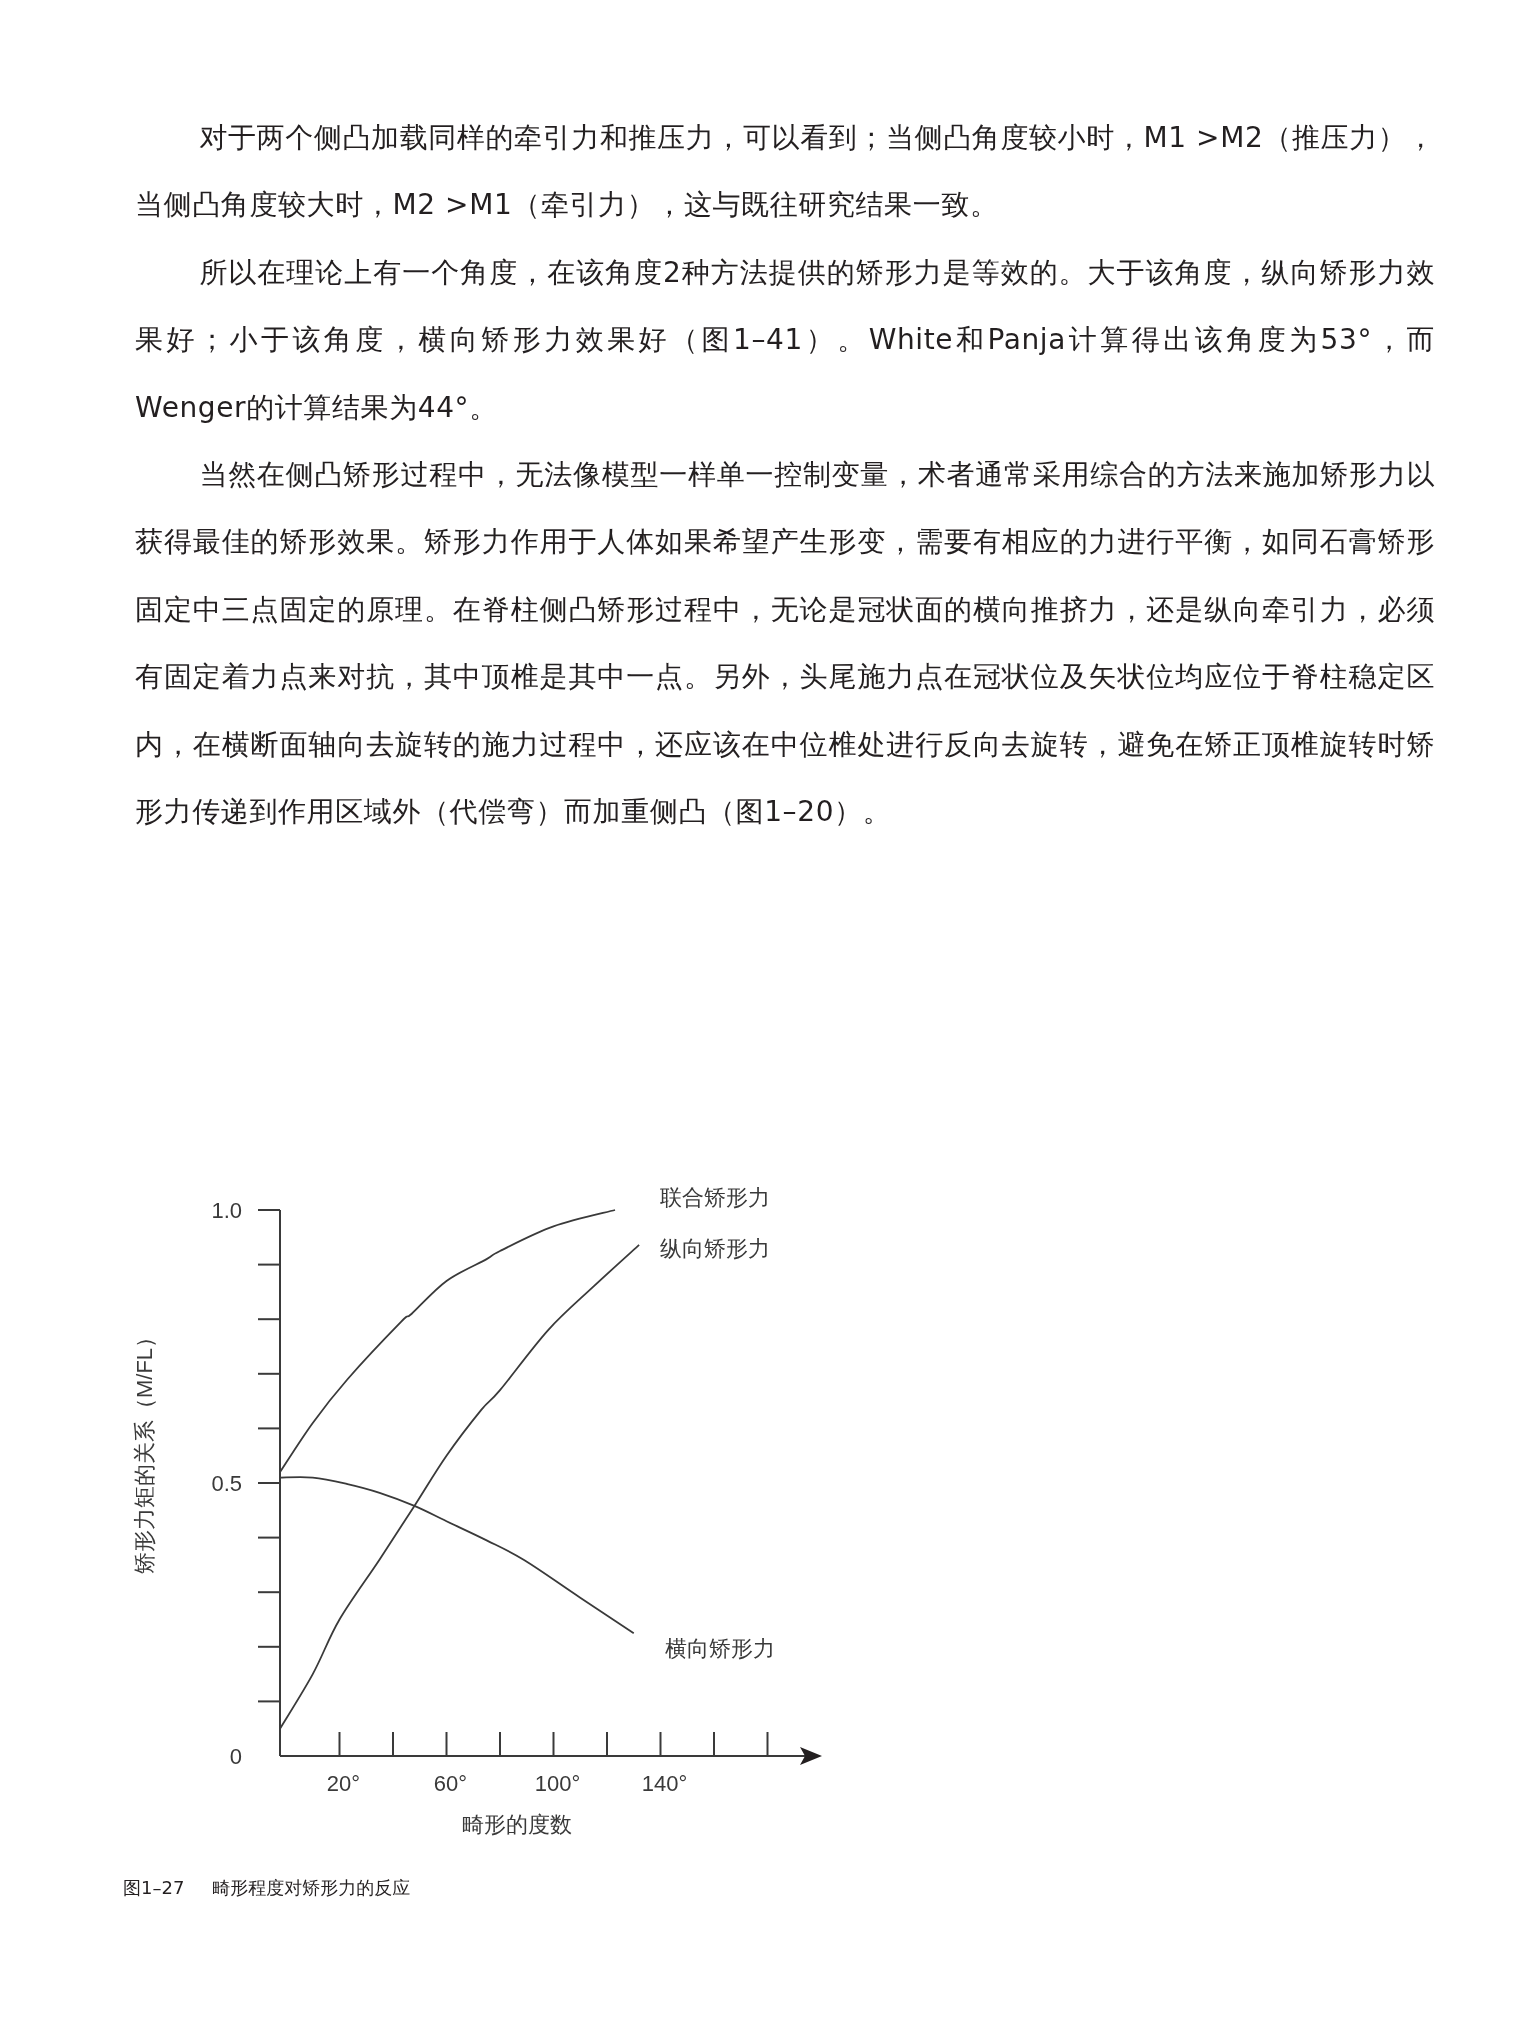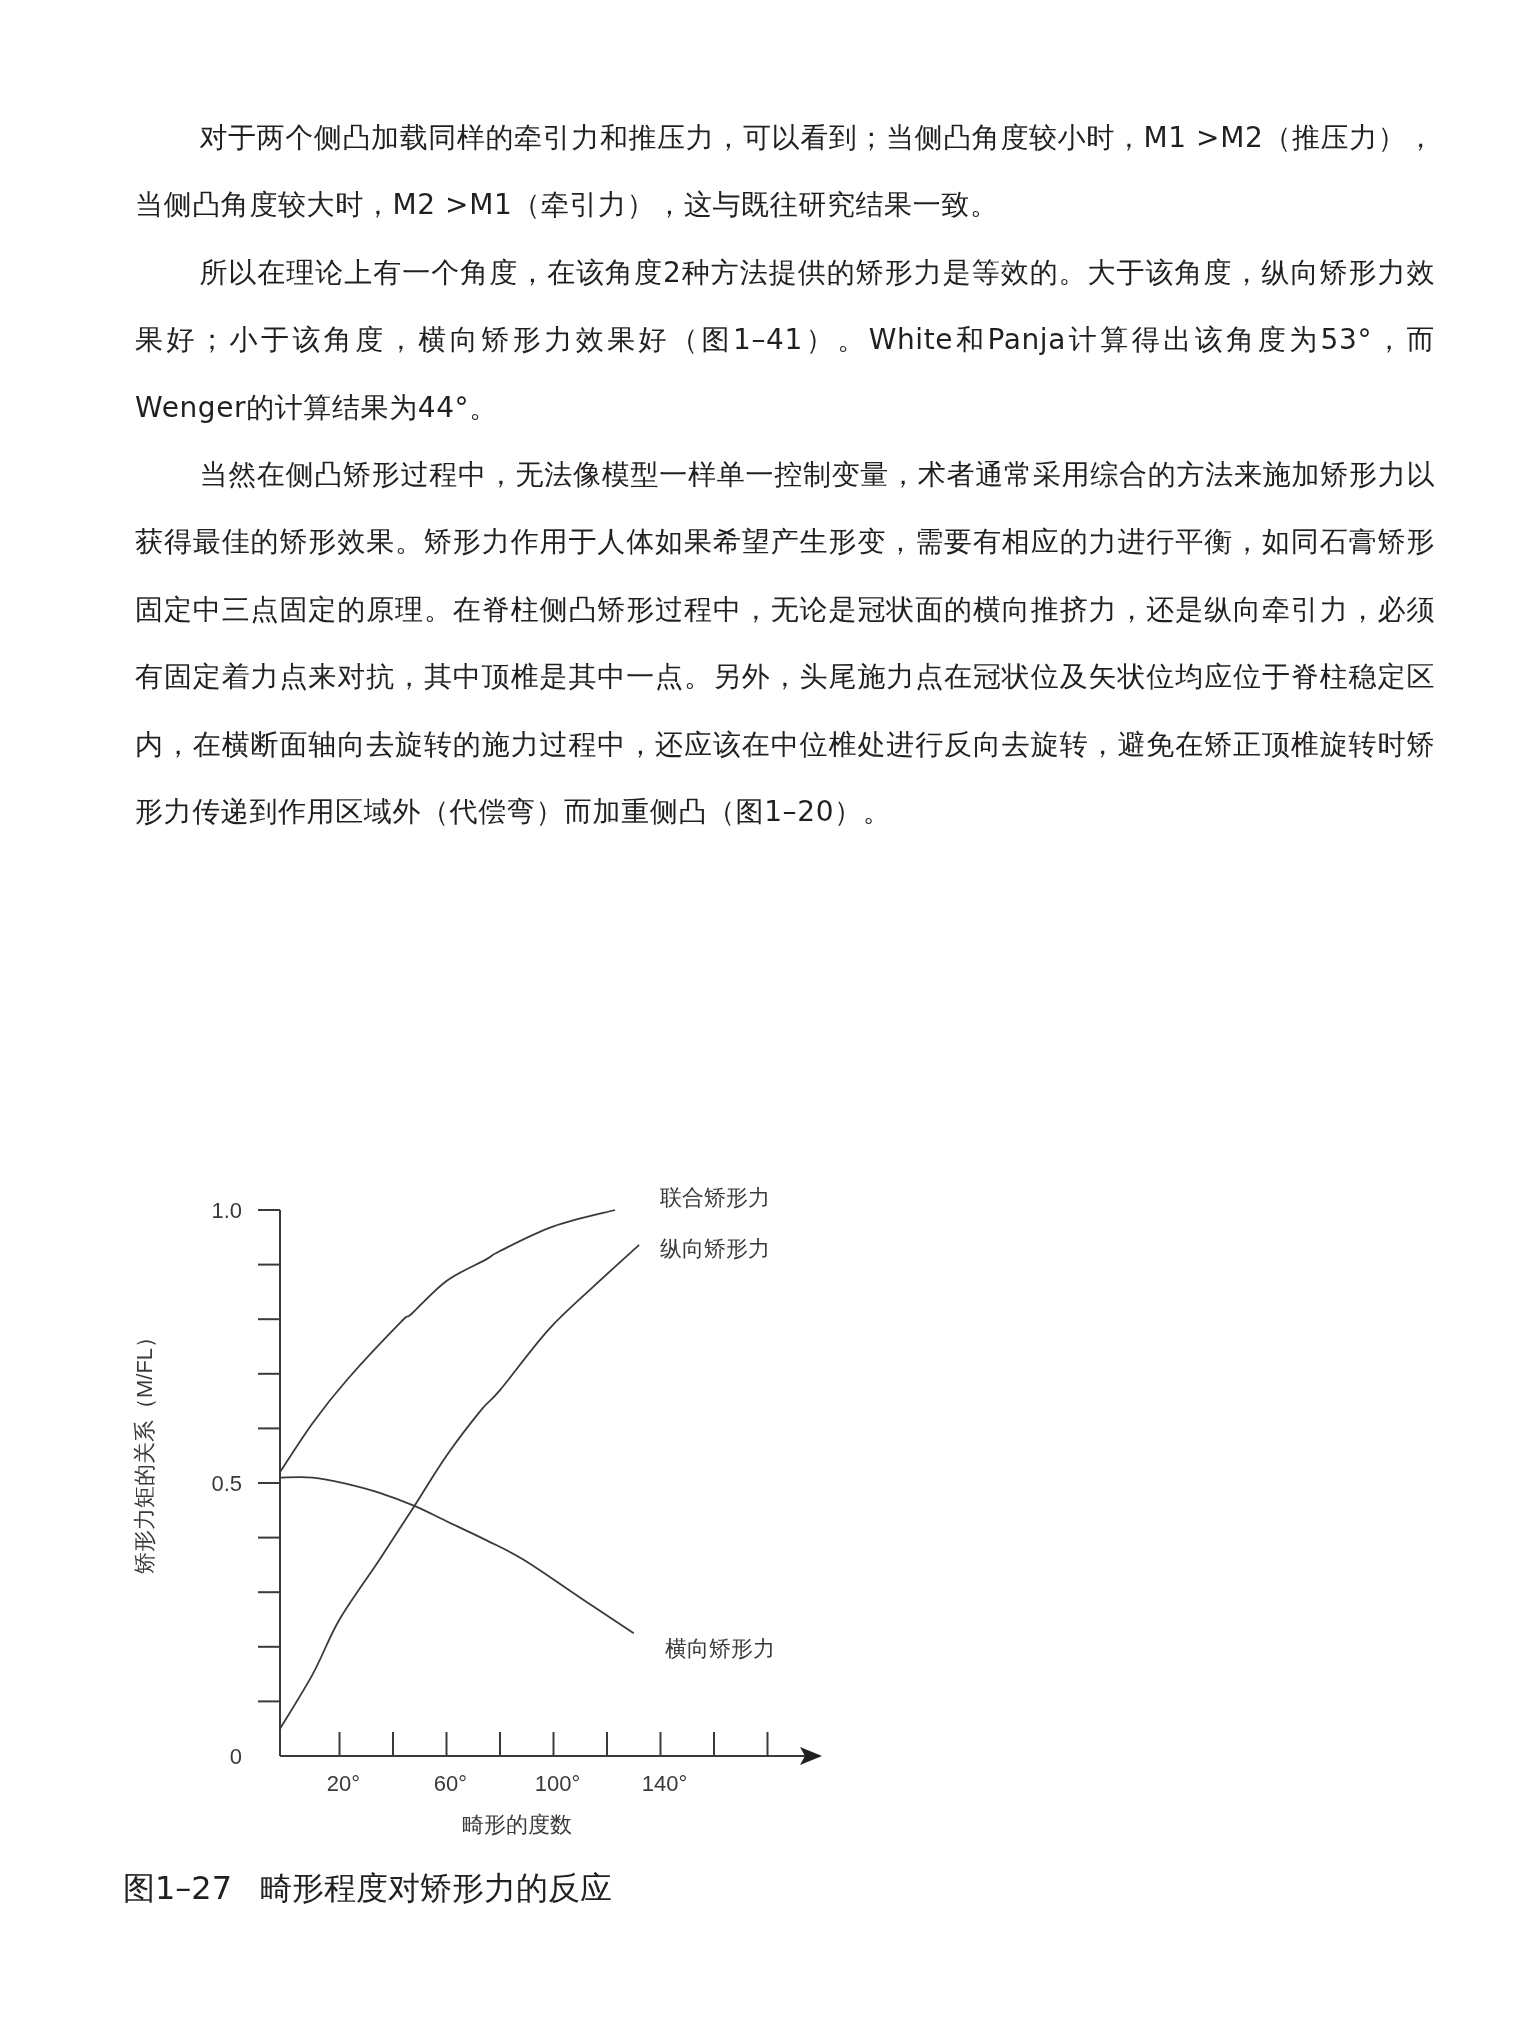--- a/index.html
+++ b/index.html
@@ -3,21 +3,21 @@
 <meta charset="utf-8">
 <style>
   html, body { margin: 0; padding: 0; background: #ffffff; }
   body { width: 1536px; height: 2019px; position: relative; overflow: hidden;
          font-family: "DejaVu Sans", "Liberation Sans", sans-serif; color: #231f20; }
   .text-block { position: absolute; left: 123px; top: 104px; width: 1300px; margin-left: 12px; }
   .para { margin: 0; font-size: 28px; line-height: 67.4px; text-align: justify; text-indent: 2.3em;
           letter-spacing: 0.6px; }
   .figure { position: absolute; left: 0; top: 0; width: 1536px; height: 2019px; pointer-events: none; }
   .figure svg { position: absolute; left: 0; top: 0; }
-  .caption { position: absolute; left: 123px; top: 1870px; font-size: 32px; line-height: 36px; }
+  .caption { position: absolute; left: 123px; top: 1870px; font-size: 18px; line-height: 36px; }
   .caption .cap-num { margin-right: 28px; }
   svg text { font-family: "Liberation Sans", "DejaVu Sans", sans-serif; fill: #3a3a3a; }
 </style>
 </head>
 <body>
 
 <div class="text-block">
   <p class="para">对于两个侧凸加载同样的牵引力和推压力，可以看到；当侧凸角度较小时，M1 &gt;M2（推压力），当侧凸角度较大时，M2 &gt;M1（牵引力），这与既往研究结果一致。</p>
   <p class="para">所以在理论上有一个角度，在该角度2种方法提供的矫形力是等效的。大于该角度，纵向矫形力效果好；小于该角度，横向矫形力效果好（图1–41）。White和Panja计算得出该角度为53°，而Wenger的计算结果为44°。</p>
   <p class="para">当然在侧凸矫形过程中，无法像模型一样单一控制变量，术者通常采用综合的方法来施加矫形力以获得最佳的矫形效果。矫形力作用于人体如果希望产生形变，需要有相应的力进行平衡，如同石膏矫形固定中三点固定的原理。在脊柱侧凸矫形过程中，无论是冠状面的横向推挤力，还是纵向牵引力，必须有固定着力点来对抗，其中顶椎是其中一点。另外，头尾施力点在冠状位及矢状位均应位于脊柱稳定区内，在横断面轴向去旋转的施力过程中，还应该在中位椎处进行反向去旋转，避免在矫正顶椎旋转时矫形力传递到作用区域外（代偿弯）而加重侧凸（图1–20）。</p>

